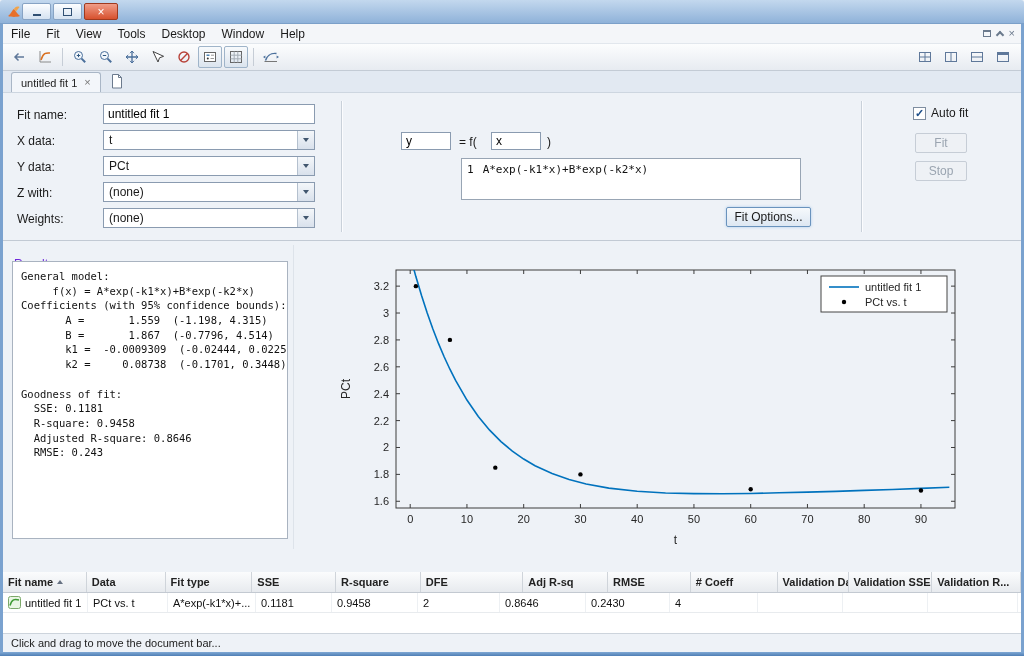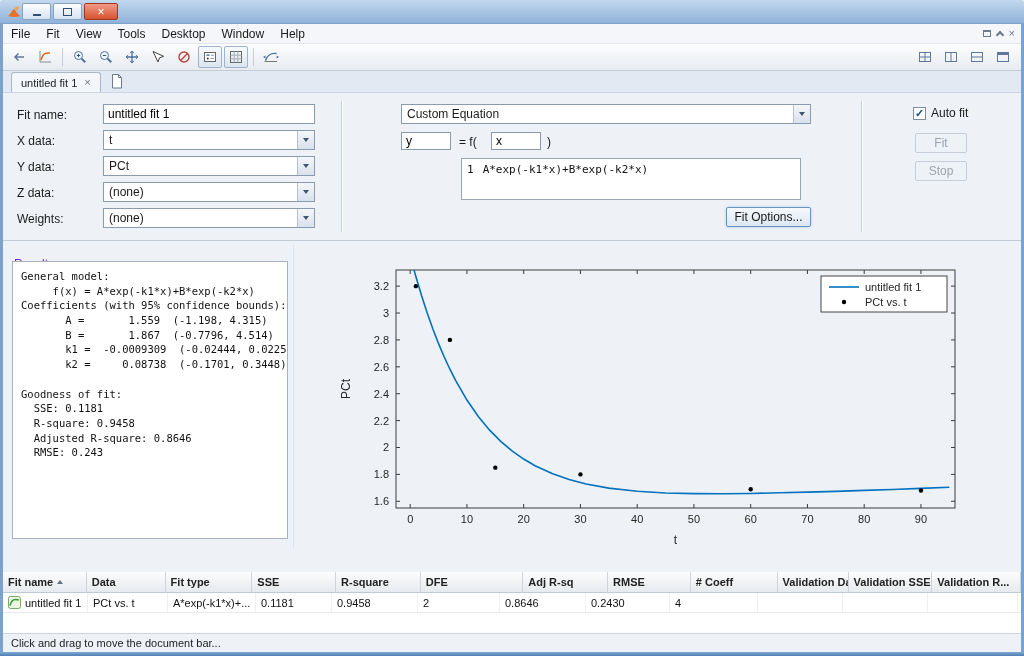--- a/index.html
+++ b/index.html
@@ -233,44 +233,38 @@
     </div>
 
     <span class="fp-label" style="left:14px;top:67px">Y data:</span>
     <div class="dd" style="left:100px;top:63px;width:212px">
       <span class="ddval">PCt</span>
       <span class="ddarrow">
           <span class="tri-down"></span>
         </span>
     </div>
 
-    <span class="fp-label" style="left:14px;top:93px">Z data:</span>
+    <span class="fp-label" style="left:14px;top:93px">Z with:</span>
     <div class="dd" style="left:100px;top:89px;width:212px">
       <span class="ddval">(none)</span>
       <span class="ddarrow">
           <span class="tri-down"></span>
         </span>
     </div>
 
     <span class="fp-label" style="left:14px;top:119px">Weights:</span>
     <div class="dd" style="left:100px;top:115px;width:212px">
       <span class="ddval">(none)</span>
       <span class="ddarrow">
           <span class="tri-down"></span>
         </span>
     </div>
 
     <div class="vsep" style="left:338px"></div>
 
-    <div class="dd" style="left:398px;top:11px;width:410px">
-      <span class="ddval">Custom Equation</span>
-      <span class="ddarrow">
-          <span class="tri-down"></span>
-        </span>
-    </div>
 
     <input class="txt" style="left: 398px; top: 39px; width: 50px; height: 18px;" value="y">
     <span class="fp-label" style="left:456px;top:42px">=  f(</span>
     <input class="txt" style="left: 488px; top: 39px; width: 50px; height: 18px;" value="x">
     <span class="fp-label" style="left:544px;top:42px">)</span>
 
     <div class="eqbox" style="left:458px;top:65px;width:340px;height:42px">
       <span>1</span>
       <span>A*exp(-k1*x)+B*exp(-k2*x)</span>
     </div>

